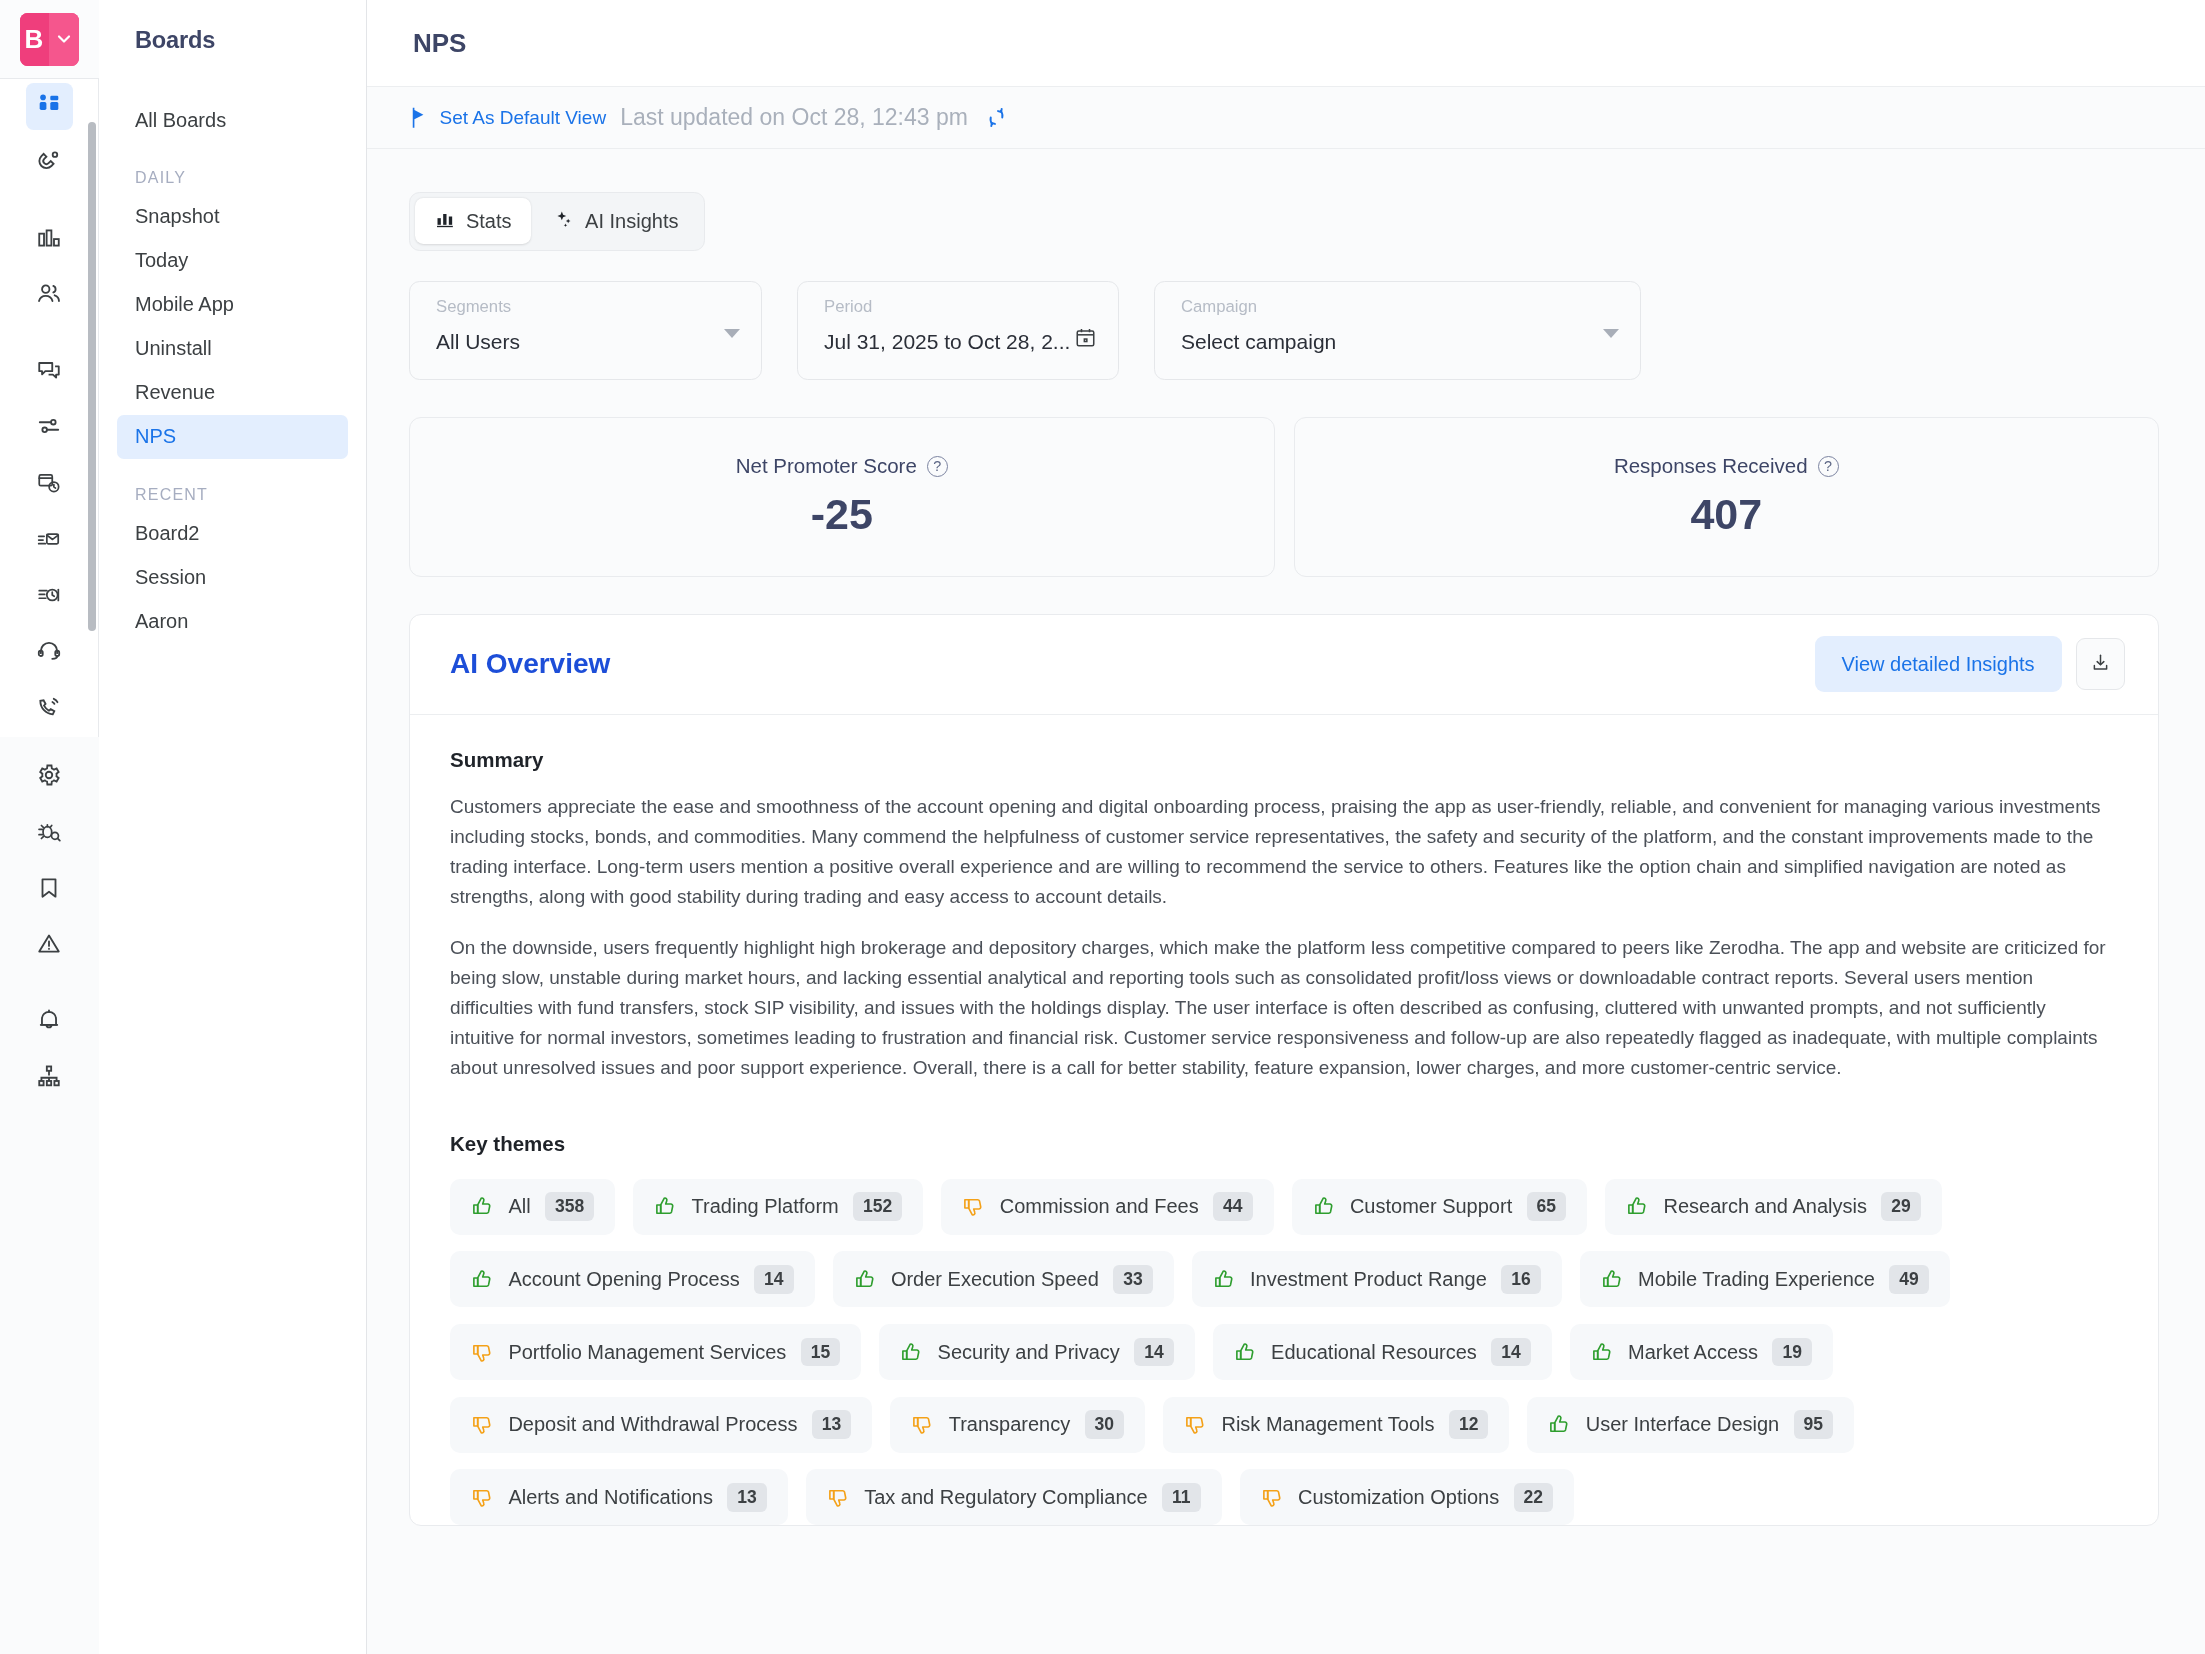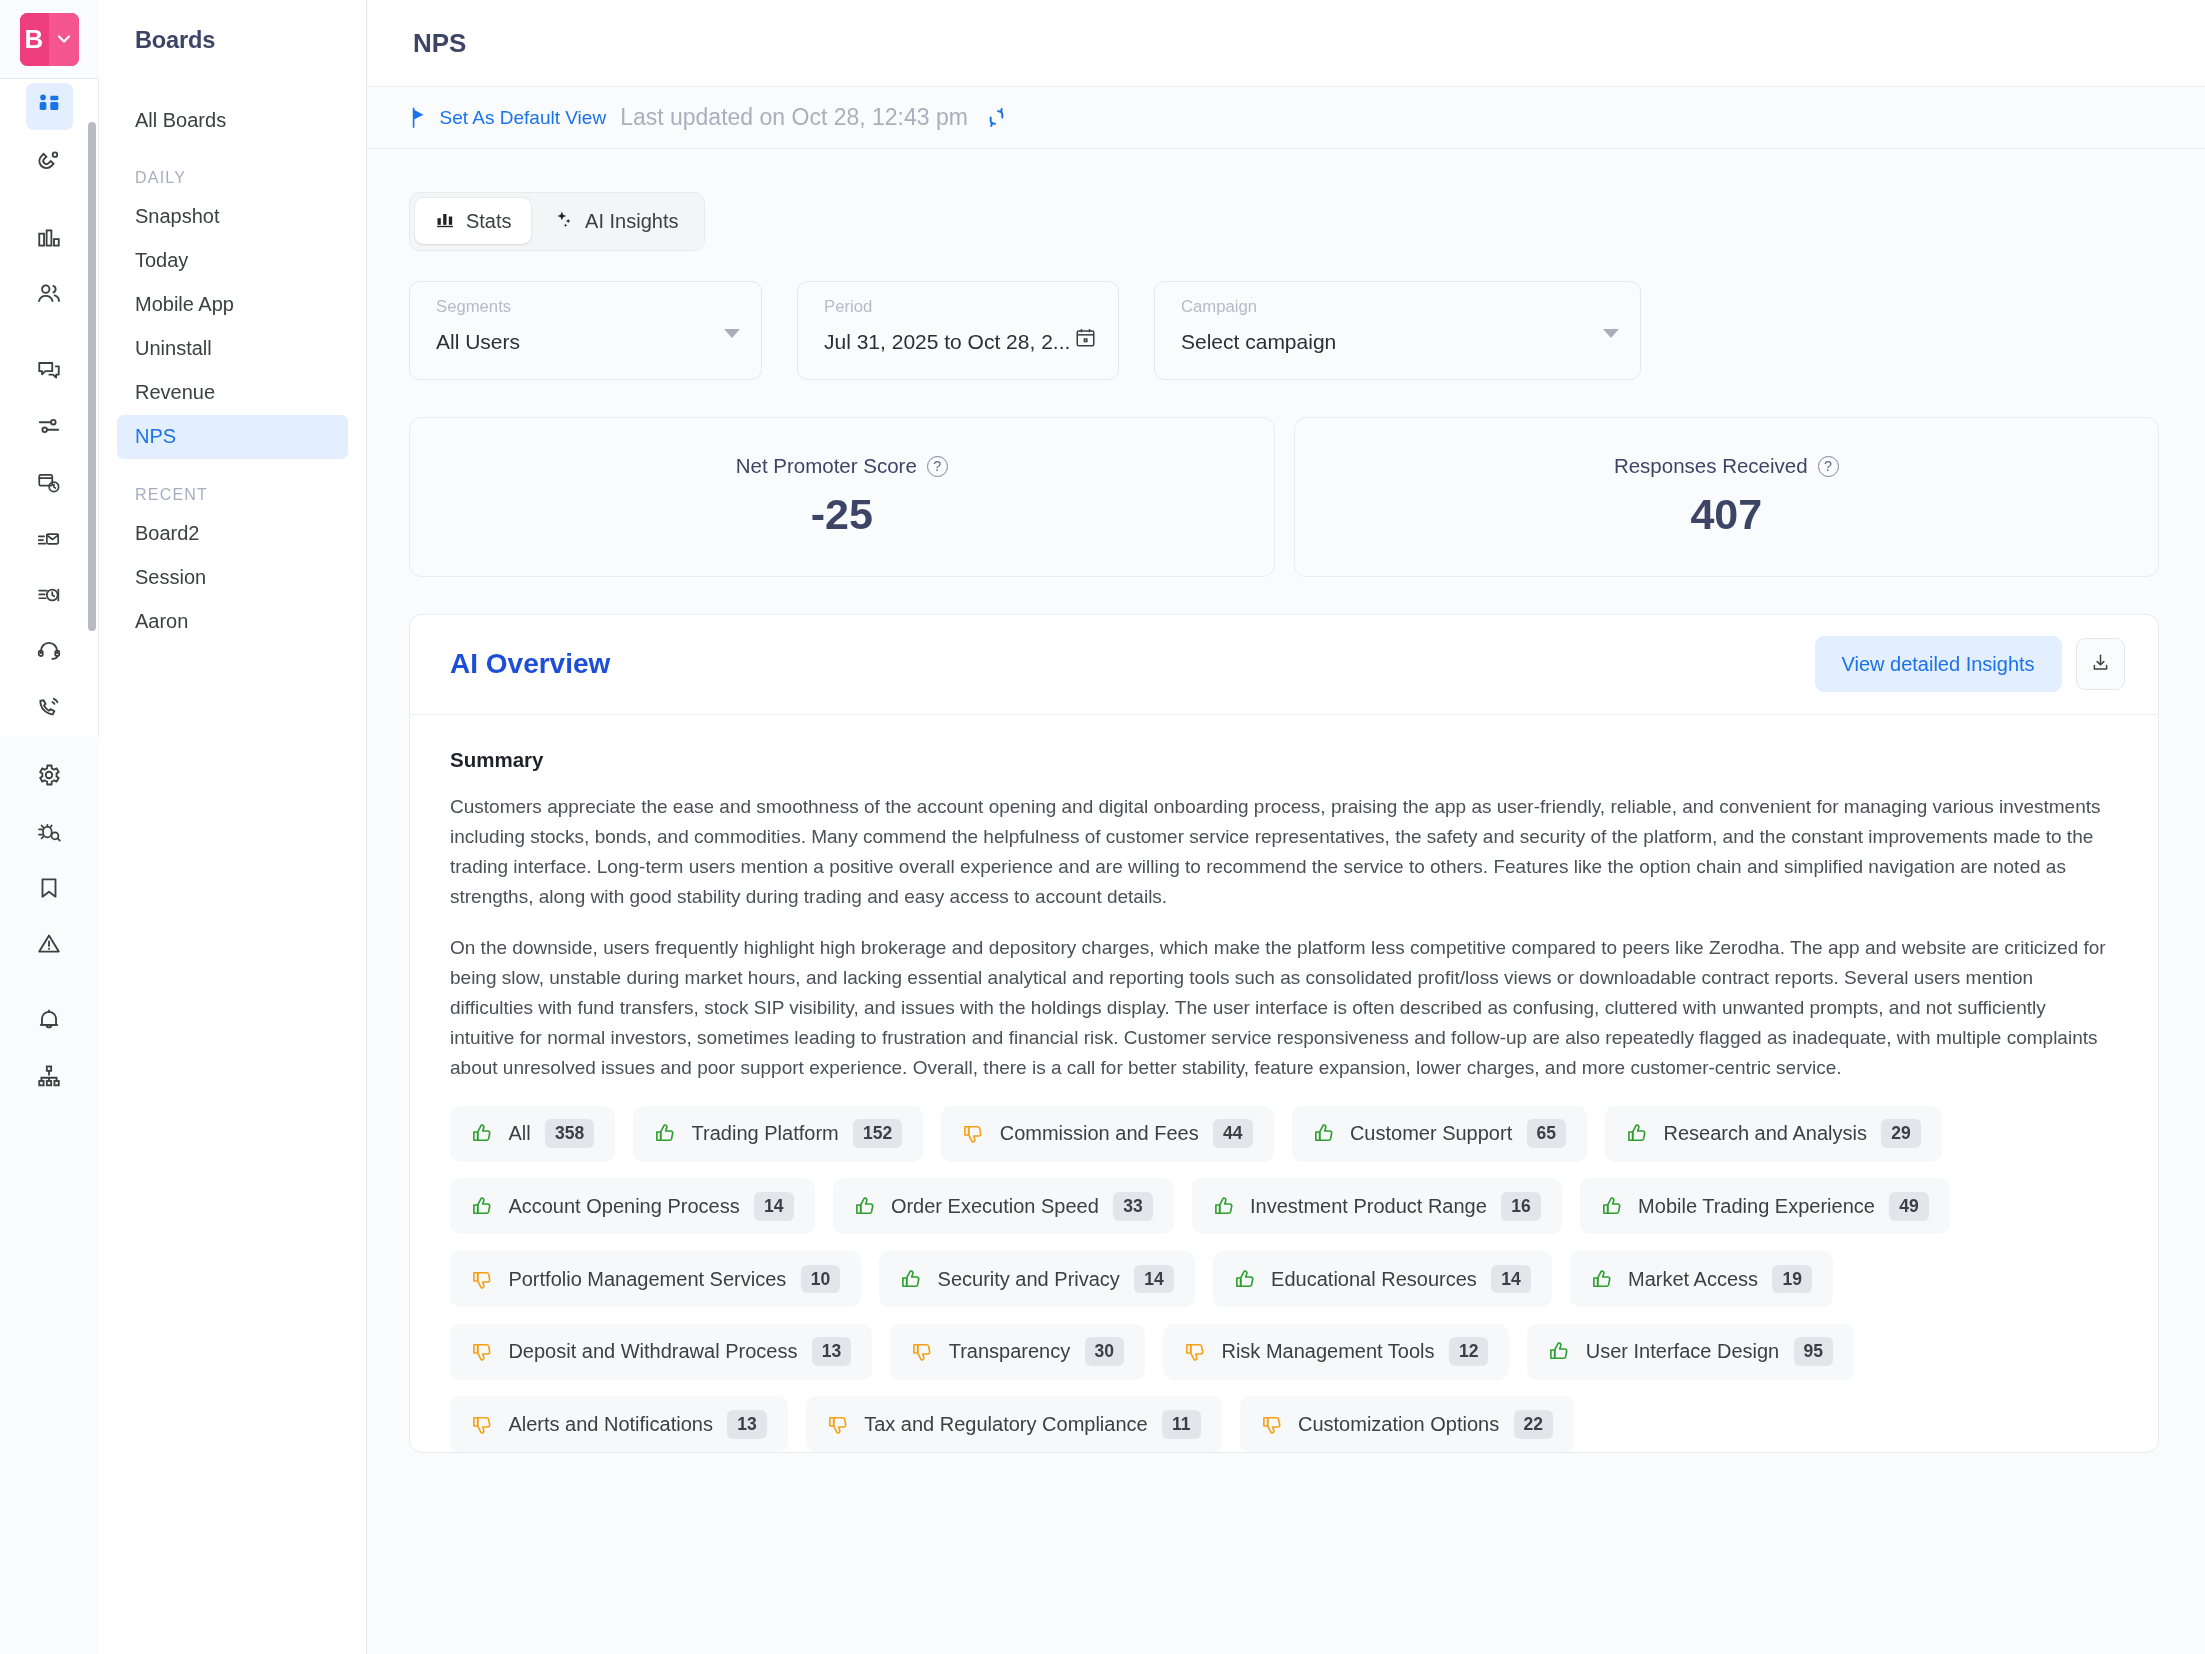--- a/index.html
+++ b/index.html
@@ -488,20 +488,21 @@
               </span>
             </div>
           </div>
         </div>
 
         <div class="panel-body">
           <div class="sec-title">Summary</div>
           <p class="para">Customers appreciate the ease and smoothness of the account opening and digital onboarding process, praising the app as user-friendly, reliable, and convenient for managing various investments including stocks, bonds, and commodities. Many commend the helpfulness of customer service representatives, the safety and security of the platform, and the constant improvements made to the trading interface. Long-term users mention a positive overall experience and are willing to recommend the service to others. Features like the option chain and simplified navigation are noted as strengths, along with good stability during trading and easy access to account details.</p>
           <p class="para">On the downside, users frequently highlight high brokerage and depository charges, which make the platform less competitive compared to peers like Zerodha. The app and website are criticized for being slow, unstable during market hours, and lacking essential analytical and reporting tools such as consolidated profit/loss views or downloadable contract reports. Several users mention difficulties with fund transfers, stock SIP visibility, and issues with the holdings display. The user interface is often described as confusing, cluttered with unwanted prompts, and not sufficiently intuitive for normal investors, sometimes leading to frustration and financial risk. Customer service responsiveness and follow-up are also repeatedly flagged as inadequate, with multiple complaints about unresolved issues and poor support experience. Overall, there is a call for better stability, feature expansion, lower charges, and more customer-centric service.</p>
 
+          <div class="themes-title">Key themes</div>
           <div class="chips" id="chips">
               <div class="chip">
                 <span class="thumb">
                   <svg width="23" height="23" viewBox="0 0 24 24" fill="none" stroke="#2e9e2e" stroke-width="1.7" stroke-linejoin="round">
                     <path d="M7 10.4l3.6-7a2 2 0 0 1 2.7 2.6L12.2 9.4h5.4a1.9 1.9 0 0 1 1.9 2.3l-1.2 6A2 2 0 0 1 16.4 19H7z"></path>
                     <rect x="3" y="10.4" width="4" height="8.6"></rect>
                   </svg>
                 </span>
                 <span class="c-name">All</span>
                 <span class="c-count">358</span>
@@ -587,21 +588,21 @@
                 <span class="c-count">49</span>
               </div>
               <div class="chip">
                 <span class="thumb">
                   <svg width="23" height="23" viewBox="0 0 24 24" fill="none" stroke="#f4a118" stroke-width="1.7" stroke-linejoin="round">
                     <path d="M7 13.6l3.6 7a2 2 0 0 0 2.7-2.6l-1.1-3.4h5.4a1.9 1.9 0 0 0 1.9-2.3l-1.2-6A2 2 0 0 0 16.4 5H7z"></path>
                     <rect x="3" y="5" width="4" height="8.6"></rect>
                   </svg>
                 </span>
                 <span class="c-name">Portfolio Management Services</span>
-                <span class="c-count">10</span>
+                <span class="c-count">15</span>
               </div>
               <div class="chip">
                 <span class="thumb">
                   <svg width="23" height="23" viewBox="0 0 24 24" fill="none" stroke="#2e9e2e" stroke-width="1.7" stroke-linejoin="round">
                     <path d="M7 10.4l3.6-7a2 2 0 0 1 2.7 2.6L12.2 9.4h5.4a1.9 1.9 0 0 1 1.9 2.3l-1.2 6A2 2 0 0 1 16.4 19H7z"></path>
                     <rect x="3" y="10.4" width="4" height="8.6"></rect>
                   </svg>
                 </span>
                 <span class="c-name">Security and Privacy</span>
                 <span class="c-count">14</span>

